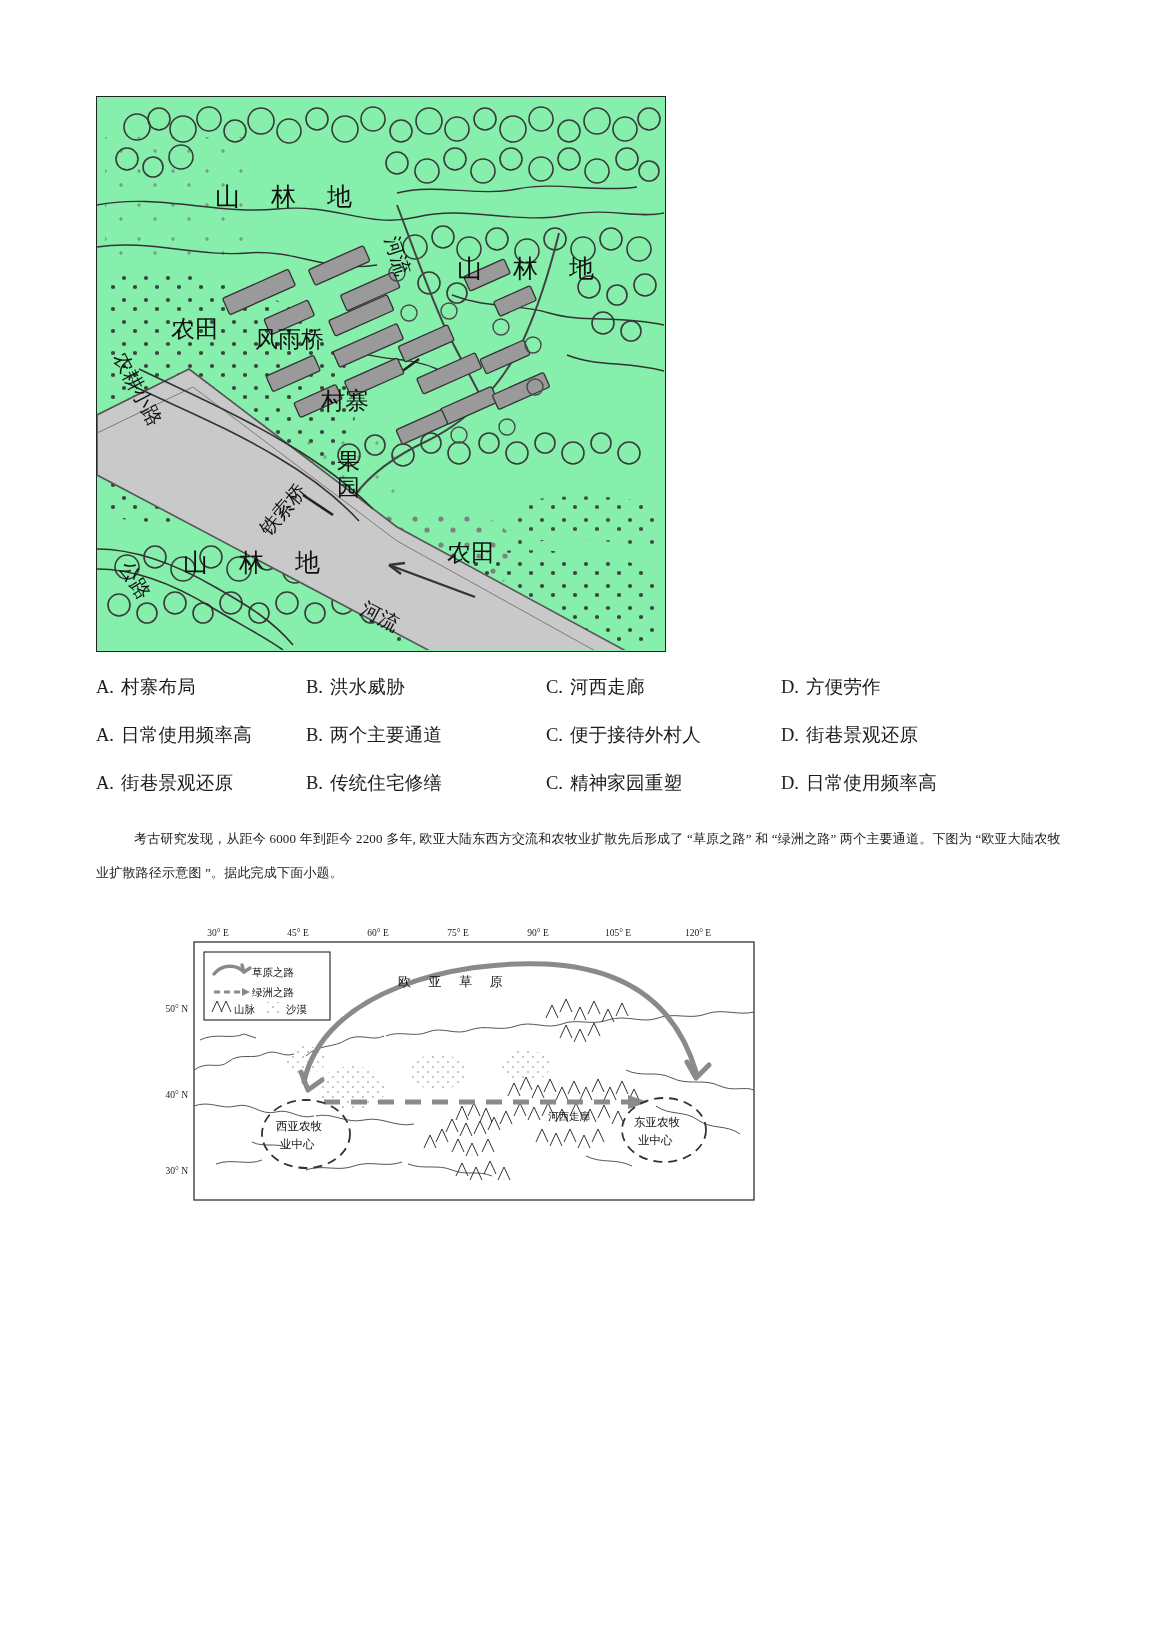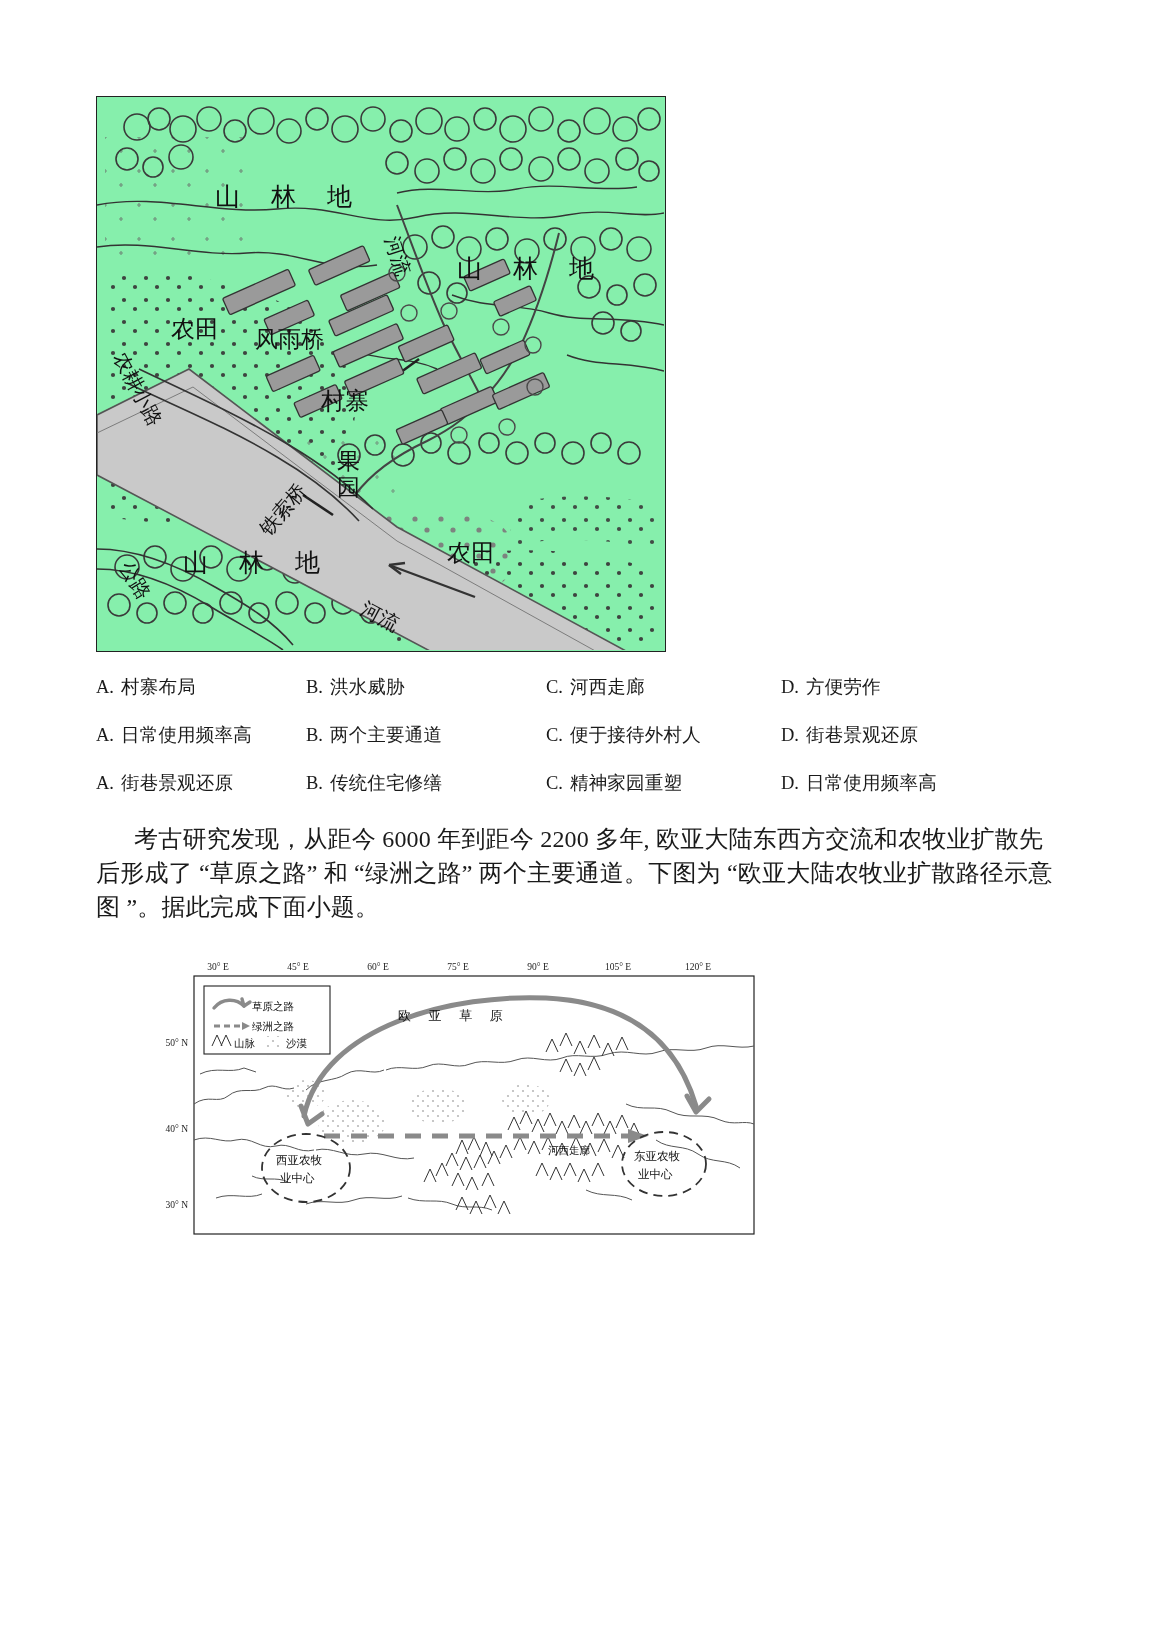--- a/index.html
+++ b/index.html
@@ -70,21 +70,21 @@
     margin-right: 7px;
   }
   .opt-text { letter-spacing: 0.2px; }
   .o1 { width: 210px; }
   .o2 { width: 240px; }
   .o3 { width: 235px; }
   .o4 { width: 230px; }
 
   .para {
     margin-top: 26px;
-    font-size: 24px;
+    font-size: 13px;
     line-height: 34px;
     text-indent: 38px;
     letter-spacing: 0.2px;
   }
 
   
   .fig2-wrap {
     margin-top: 30px;
     position: relative;
     left: 60px;

